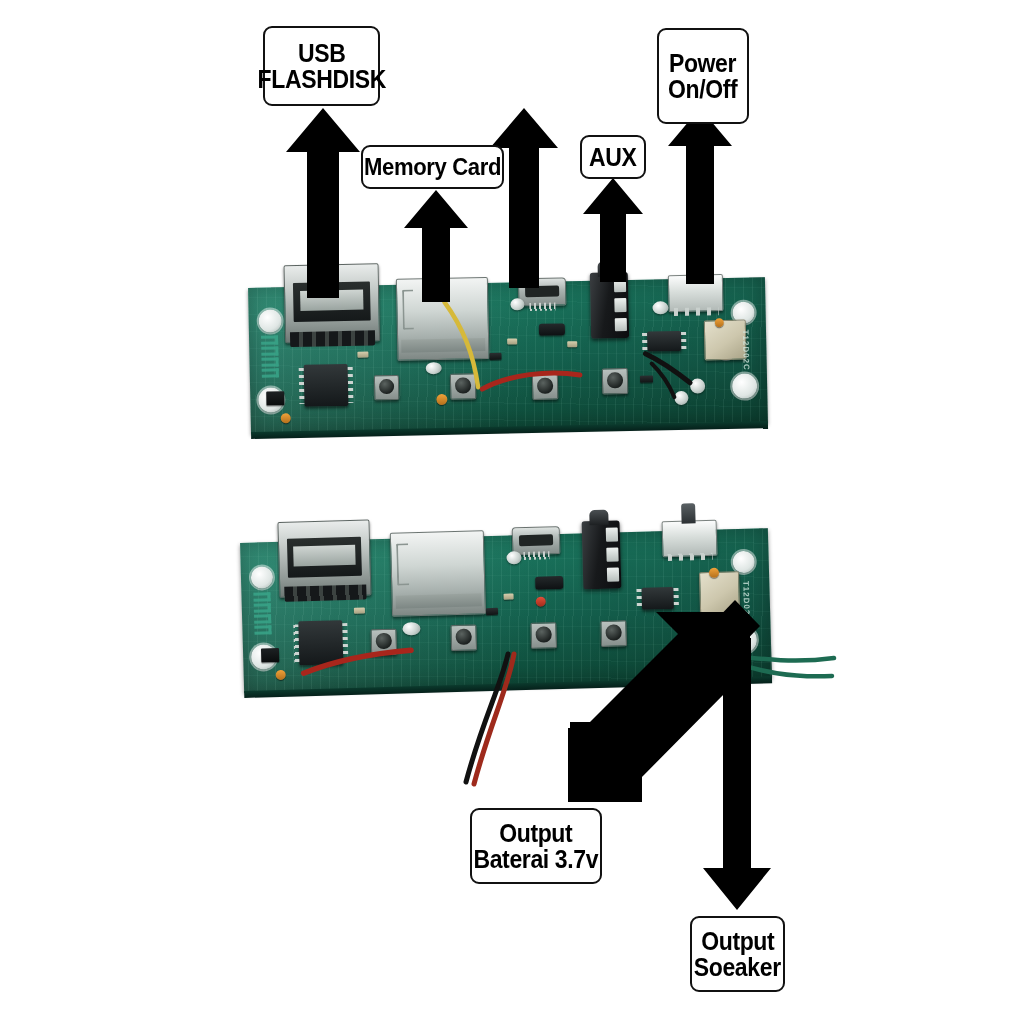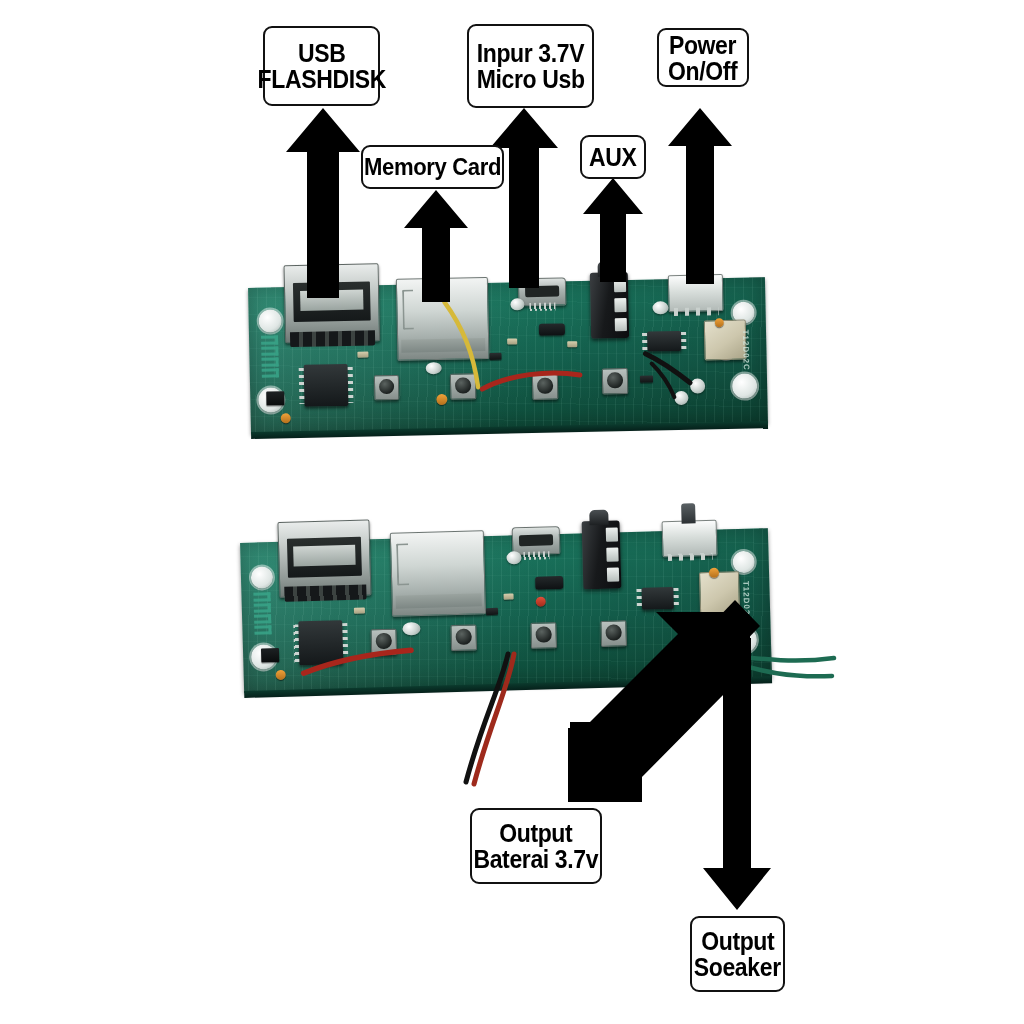--- a/index.html
+++ b/index.html
@@ -465,30 +465,26 @@
 
   <div class="callout" style="left:361px;top:145px;width:143px;height:44px;font-size:24px;">
     <span class="cl-line">Memory Card</span>
   </div>
 
   <div class="callout" style="left:263px;top:26px;width:117px;height:80px;font-size:25px;">
     <span class="cl-line">USB</span>
     <span class="cl-line">FLASHDISK</span>
   </div>
 
-  <div class="callout" style="left:467px;top:24px;width:127px;height:84px;font-size:25px;">
-    <span class="cl-line">Inpur 3.7V</span>
-    <span class="cl-line">Micro Usb</span>
-  </div>
 
   <div class="callout" style="left:580px;top:135px;width:66px;height:44px;font-size:25px;">
     <span class="cl-line">AUX</span>
   </div>
 
-  <div class="callout" style="left:657px;top:28px;width:92px;height:59px;font-size:25px;">
+  <div class="callout" style="left:657px;top:28px;width:92px;height:96px;font-size:25px;">
     <span class="cl-line">Power</span>
     <span class="cl-line">On/Off</span>
   </div>
 
   <div class="callout" style="left:470px;top:808px;width:132px;height:76px;font-size:25px;">
     <span class="cl-line">Output</span>
     <span class="cl-line">Baterai 3.7v</span>
   </div>
 
   <div class="callout" style="left:690px;top:916px;width:95px;height:76px;font-size:25px;">

